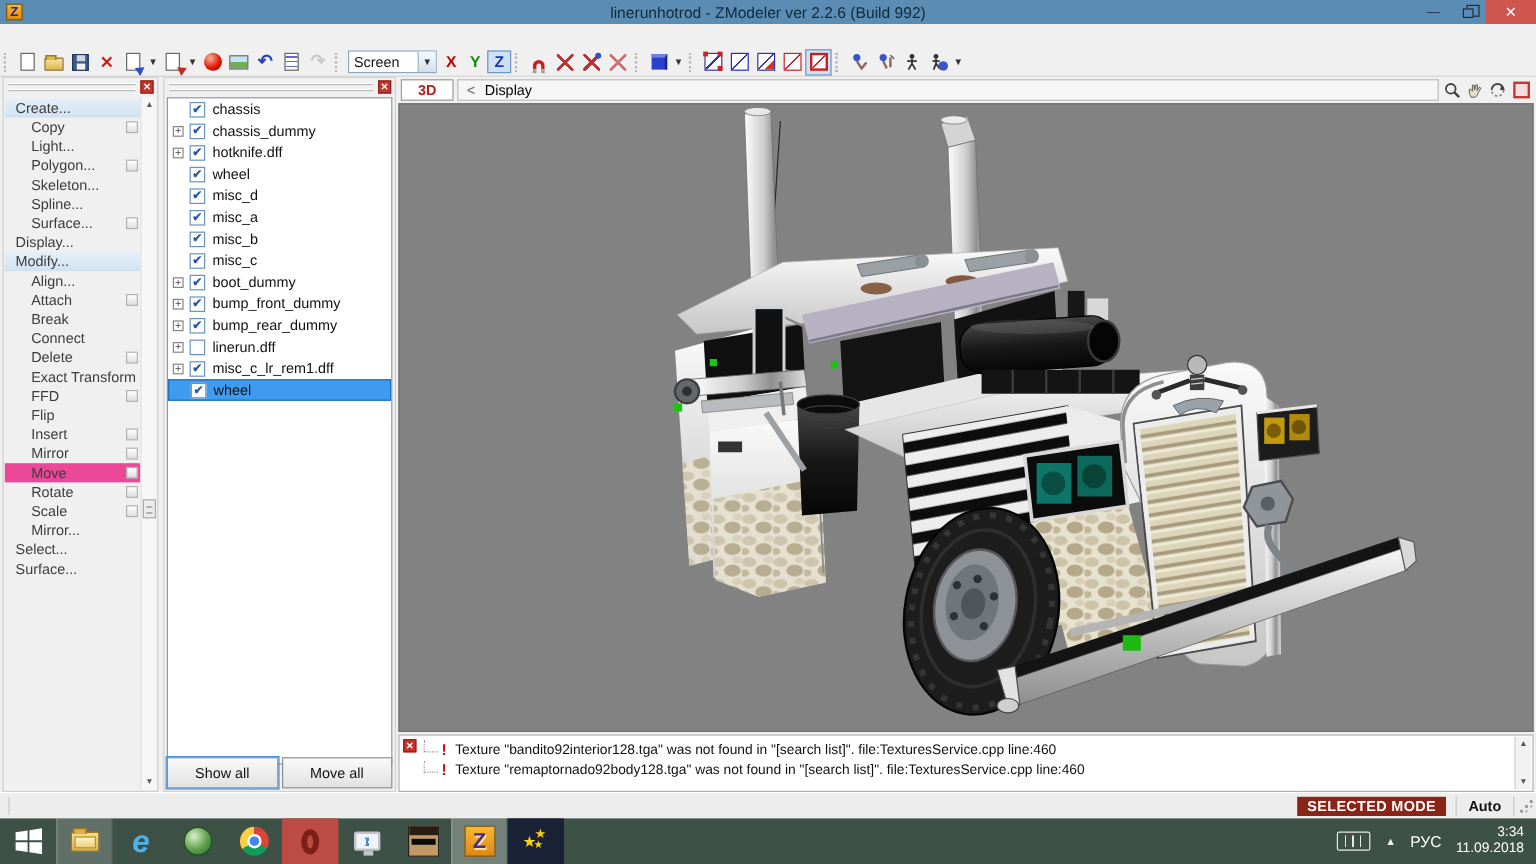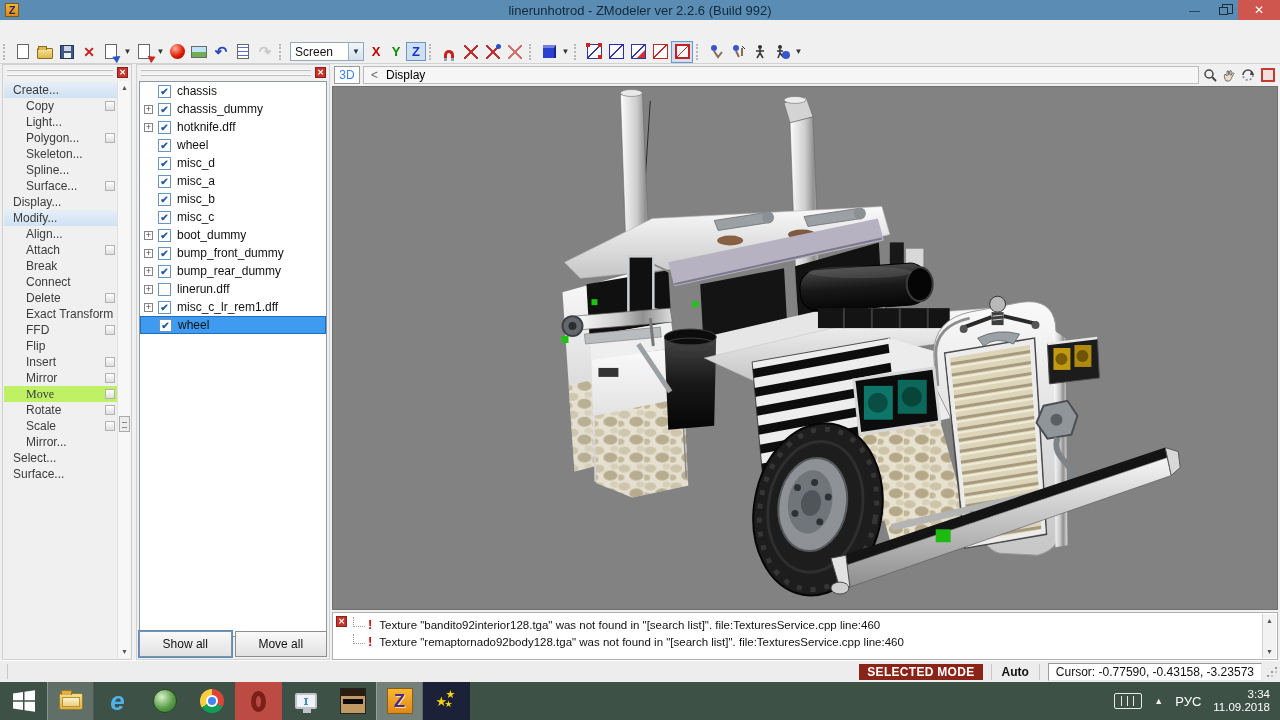--- a/index.html
+++ b/index.html
@@ -61,21 +61,21 @@
   
   .panel-x { position:absolute; top:2px; width:11px; height:11px; background:#c5352b; border:1px solid #8e1f18; color:#fff; font-size:8px; line-height:9px; text-align:center; font-weight:bold; }
   .rebar { position:absolute; top:4px; left:4px; height:2px; border-top:1px solid #fdfdfd; border-bottom:1px solid #bdbdbd; }
   .rebar.r2 { top:9px; }
 
   
   #cmd-panel { position:absolute; top:64px; left:2px; width:130px; height:596px; background:#f0f0f0; border:1px solid #d0d0d0; }
   #cmd-list { position:absolute; top:17px; left:1px; right:14px; }
   .cmd-row { height:16px; display:flex; align-items:center; font-size:12px; color:#3c3c3c; }
   .cmd-row.group { background:linear-gradient(#e6eff8,#cfe2f2); }
-  .cmd-row.sel { background:#bef264;font-family:Liberation Serif, serif; }
+  .cmd-row.sel { background:#ec4899; }
   .cmd-row .cmd-label { padding-left:9px; white-space:nowrap; }
   .cmd-row.sub .cmd-label { padding-left:22px; }
   .opt-box { width:10px; height:10px; border:1px solid #b2b2b2; background:linear-gradient(#ffffff,#dedede); margin-left:auto; margin-right:2px; }
   .vscroll { position:absolute; top:16px; right:1px; bottom:1px; width:13px; background:#f7f7f7; border-left:1px solid #e0e0e0; }
   .sarrow { position:absolute; left:0; width:13px; height:13px; font-size:7px; color:#555; text-align:center; line-height:13px; }
   .sarrow.up { top:0; } .sarrow.dn { bottom:0; }
   .sthumb { position:absolute; left:1px; width:11px; height:16px; background:#ececec; border:1px solid #aaa; }
   .sthumb:after { content:""; display:block; margin:5px 2px 0; height:4px; border-top:1px solid #888; border-bottom:1px solid #888; }
 
   
@@ -86,21 +86,21 @@
   .plusbox { width:9px; height:9px; border:1px solid #848484; background:#fff; font-size:9px; line-height:7px; text-align:center; color:#444; margin-right:5px; flex:none; }
   .plus-spacer { width:14px; flex:none; }
   .cb { width:13px; height:13px; border:1px solid #6a93c0; background:#fff; font-size:10px; line-height:12px; text-align:center; color:#2458a6; font-weight:bold; margin-right:6px; flex:none; }
   #tree-buttons { position:absolute; bottom:2px; left:2px; right:2px; height:26px; display:flex; gap:3px; }
   .tree-btn { flex:1; font-size:12px; color:#111; background:linear-gradient(#f9f9f9,#e2e2e2); border:1px solid #8e8e8e; display:flex; align-items:center; justify-content:center; }
   .tree-btn.focus { outline:1px solid #4a90d9; outline-offset:0px; }
 
   
   #vp-col { position:absolute; top:64px; left:332px; right:2px; height:596px; }
   #vp-header { position:absolute; top:0; left:0; right:0; height:22px; background:#f0f0f0; display:flex; align-items:center; }
-  #btn-3d { width:26px; height:18px; background:#fdfdfd; border:1px solid #9a9a9a; font-weight:normal; font-size:12px; color:#3b82f6; display:flex; align-items:center; justify-content:center; margin:0 3px 0 2px; }
+  #btn-3d { width:44px; height:18px; background:#fdfdfd; border:1px solid #9a9a9a; font-weight:bold; font-size:12px; color:#b91c1c; display:flex; align-items:center; justify-content:center; margin:0 3px 0 2px; }
   #vp-crumbbar { flex:1; height:18px; background:#f6f6f6; border:1px solid #bcbcbc; display:flex; align-items:center; font-size:12px; }
   #crumb-back { color:#666; padding:0 8px 0 7px; }
   #vp-navicons { display:flex; align-items:center; gap:3px; padding:0 3px; }
   .navic { width:16px; height:16px; display:flex; align-items:center; justify-content:center; }
   #vp-maxbtn { width:14px; height:14px; border:2px solid #c23b32; background:#f3e0dc; margin-left:2px; }
   #vp-canvas { position:absolute; top:22px; left:0; right:0; height:524px; background:#828282; border:1px solid #707070; }
   #vp-canvas svg { position:absolute; inset:0; }
 
   
   #log-panel { position:absolute; top:548px; left:0; right:0; height:48px; background:#fff; border:1px solid #b0b0b0; }
@@ -698,21 +698,20 @@
       </div>
     </div>
   </div>
 
   <div id="statusbar">
     <div id="status-inset"></div>
     <div id="selmode">SELECTED MODE</div>
     <div class="st-sep"></div>
     <div id="auto-pane">Auto</div>
     <div class="st-sep"></div>
-    <div id="cursor-box">Cursor: -0.77590, -0.43158, -3.23573</div>
     <div id="grip"></div>
   </div>
 
   <div id="taskbar">
     <div class="task-tile">
       <svg id="start-flag" viewBox="0 0 24 24">
         <polygon points="1,4.5 11,3 11,11.3 1,11.3" fill="#fff"></polygon>
         <polygon points="12.5,2.8 23,1.2 23,11.3 12.5,11.3" fill="#fff"></polygon>
         <polygon points="1,12.8 11,12.8 11,21 1,19.5" fill="#fff"></polygon>
         <polygon points="12.5,12.8 23,12.8 23,22.8 12.5,21.2" fill="#fff"></polygon>

